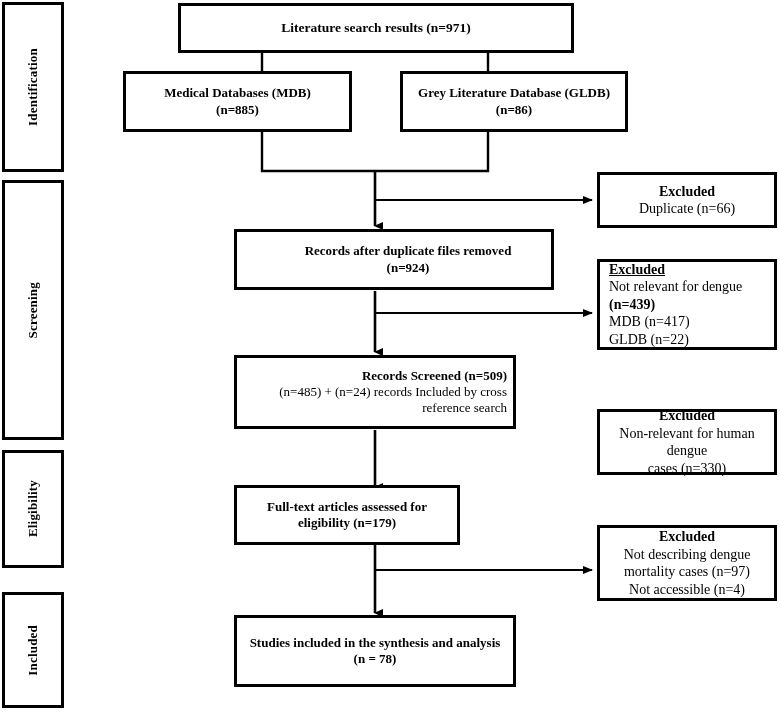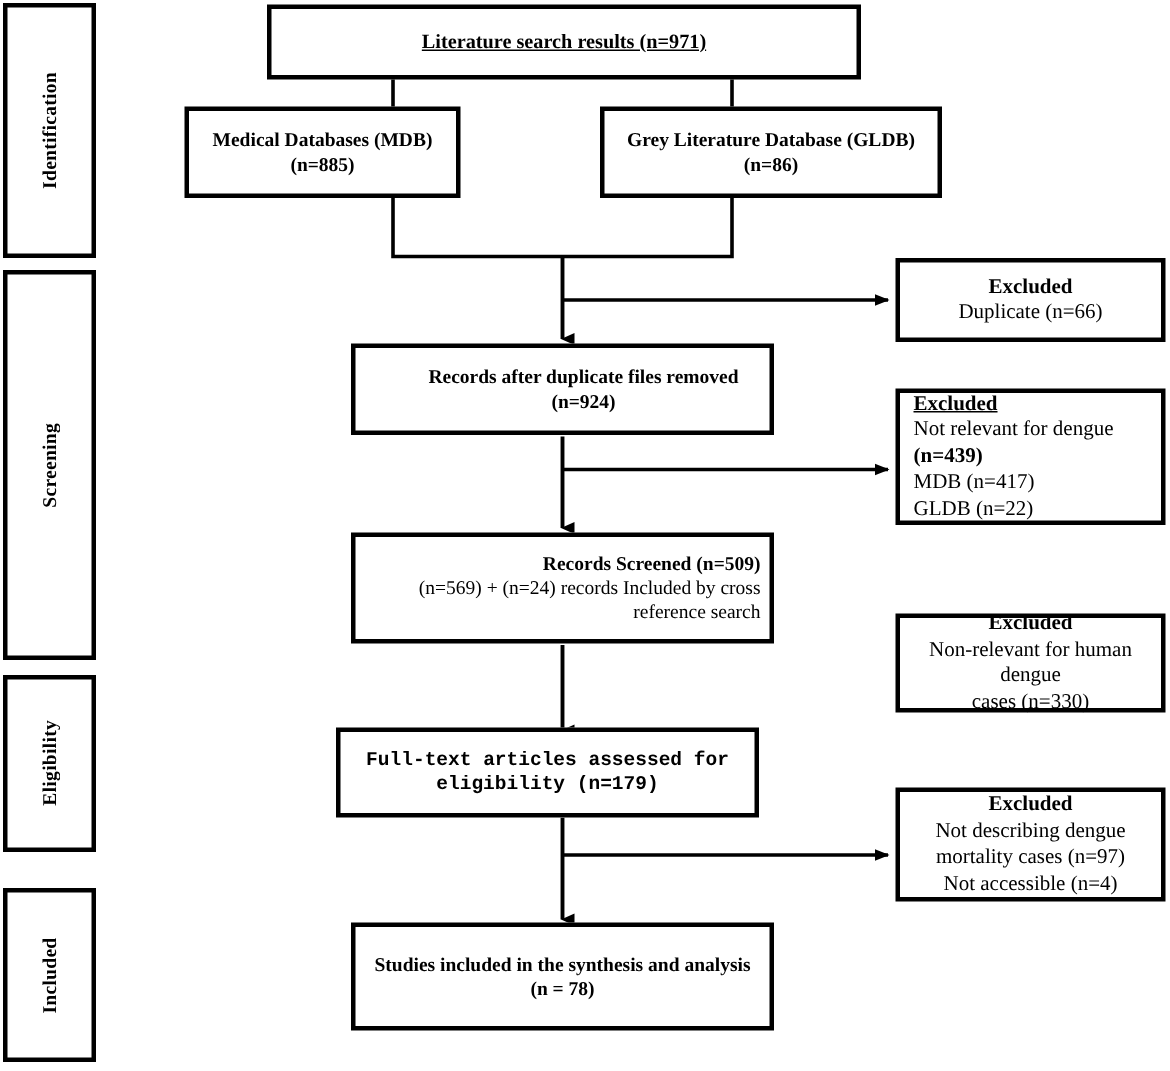--- a/index.html
+++ b/index.html
@@ -44,21 +44,21 @@
     writing-mode: vertical-rl;
     transform: rotate(180deg);
     font-weight: bold;
     font-size: 13px;
     letter-spacing: 0.2px;
     color: #000000;
     white-space: nowrap;
   }
   .t-bold { font-weight: bold; }
   .t-reg  { font-weight: normal; }
-  .fs13 { font-size: 13.5px; line-height: 1.22; text-decoration: underline; }
+  .fs13 { font-size: 13.5px; line-height: 1.22; }
   .fs12 { font-size: 14px; line-height: 1.25; }
   .fs125 { font-size: 13px; line-height: 1.25; }
   .left-al { text-align: left; }
   .left-al .inner { padding-left: 9px; }
   .u { text-decoration: underline; }
   svg.connectors {
     position: absolute;
     left: 0;
     top: 0;
     width: 780px;
@@ -115,50 +115,50 @@
   <div class="stage-box" style="left:2px; top:592px; width:62px; height:116px;">
     <span class="stage-label">Included</span>
   </div>
 
   <div class="box" style="left:178px; top:3px; width:396px; height:50px;">
     <div class="inner">
       <div class="t-bold fs13">Literature search results (n=971)</div>
     </div>
   </div>
 
-  <div class="box" style="left:123px; top:71px; width:184px; height:61px;">
+  <div class="box" style="left:123px; top:71px; width:229px; height:61px;">
     <div class="inner">
       <div class="t-bold fs125">Medical Databases (MDB)</div>
       <div class="t-bold fs125">(n=885)</div>
     </div>
   </div>
 
   <div class="box" style="left:400px; top:71px; width:228px; height:61px;font-family:Liberation Serif, serif;">
     <div class="inner">
       <div class="t-bold fs125">Grey Literature Database (GLDB)</div>
       <div class="t-bold fs125">(n=86)</div>
     </div>
   </div>
 
-  <div class="box" style="left:234px; top:229px; width:282px; height:61px;padding-left:28px;">
+  <div class="box" style="left:234px; top:229px; width:320px; height:61px;padding-left:28px;">
     <div class="inner">
       <div class="t-bold fs125">Records after duplicate files removed</div>
       <div class="t-bold fs125">(n=924)</div>
     </div>
   </div>
 
   <div class="box" style="left:234px; top:355px; width:282px; height:74px;text-align:right;">
     <div class="inner">
       <div class="t-bold fs125">Records Screened (n=509)</div>
-      <div class="t-reg fs125">(n=569) + (n=24) records Included by cross</div>
+      <div class="t-reg fs125">(n=485) + (n=24) records Included by cross</div>
       <div class="t-reg fs125">reference search</div>
     </div>
   </div>
 
-  <div class="box" style="left:224px; top:485px; width:282px; height:60px;font-family:Liberation Mono, monospace;">
+  <div class="box" style="left:234px; top:485px; width:226px; height:60px;">
     <div class="inner">
       <div class="t-bold fs125">Full-text articles assessed for eligibility (n=179)</div>
     </div>
   </div>
 
   <div class="box" style="left:234px; top:615px; width:282px; height:72px;">
     <div class="inner">
       <div class="t-bold fs125">Studies included in the synthesis and analysis</div>
       <div class="t-bold fs125">(n = 78)</div>
     </div>

